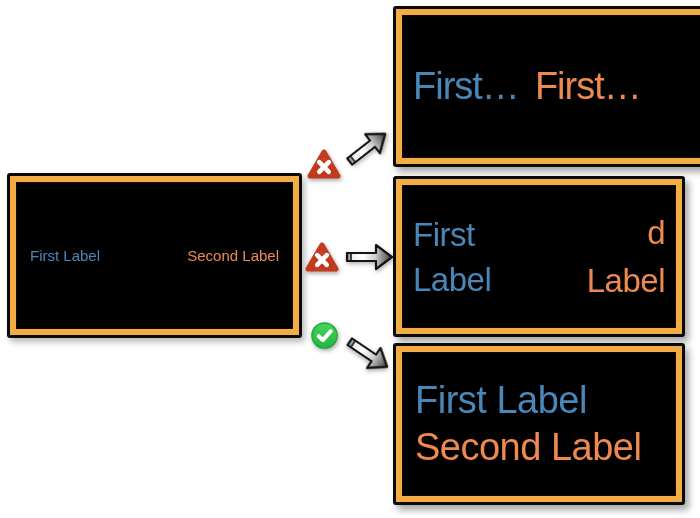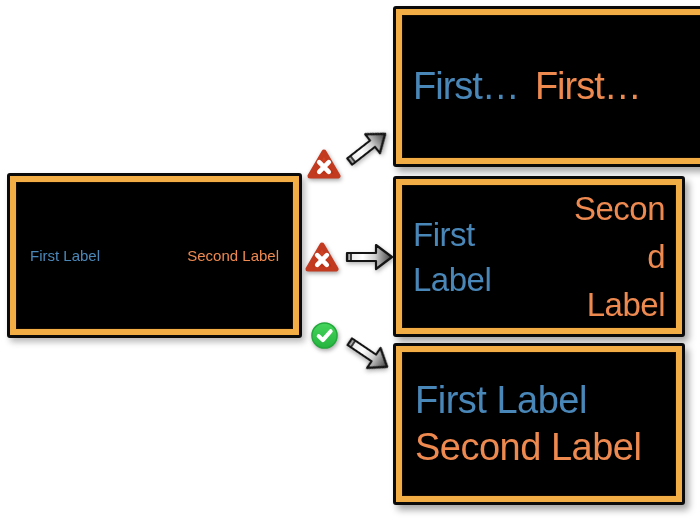--- a/index.html
+++ b/index.html
@@ -143,21 +143,20 @@
     </svg>
   </div>
 
   <div class="screen wrapped">
     <div class="screen-inner">
       <div class="col-first first-color">
         <div>First</div>
         <div>Label</div>
       </div>
       <div class="col-second second-color">
-        <div>Secon</div>
         <div>d</div>
         <div>Label</div>
       </div>
     </div>
   </div>
 
   <div class="badge b3">
     <svg width="29" height="29" viewBox="0 0 30 30">
       <circle cx="15" cy="15" r="13" fill="url(#greenGrad)" stroke="#23A83C" stroke-width="1.5"></circle>
       <path d="M9 15.6 L13.3 19.8 L21.4 10.6" fill="none" stroke="#ffffff" stroke-width="4.2" stroke-linecap="round" stroke-linejoin="round"></path>

